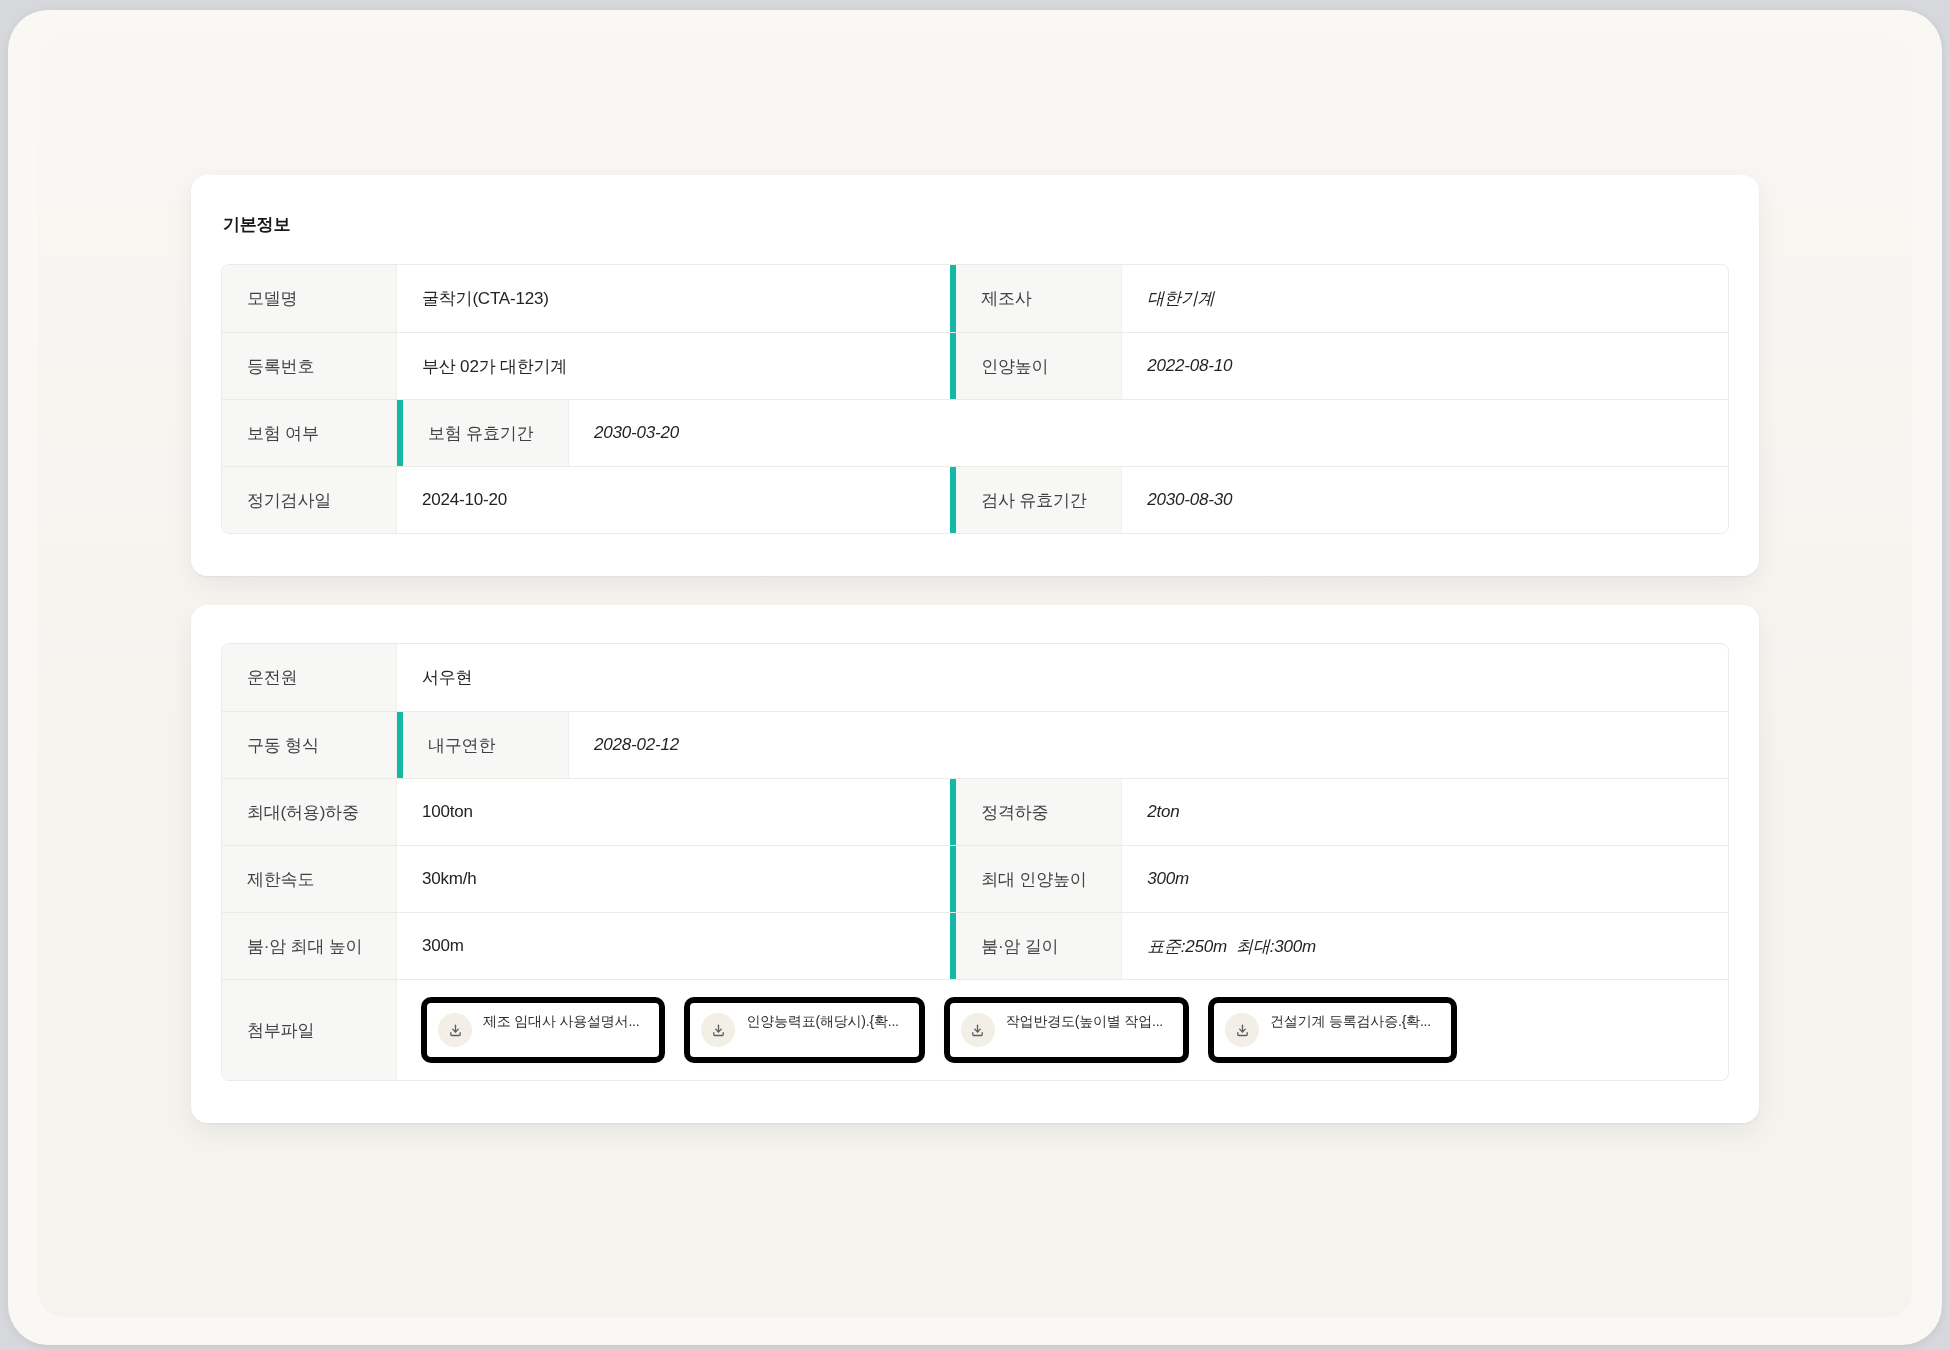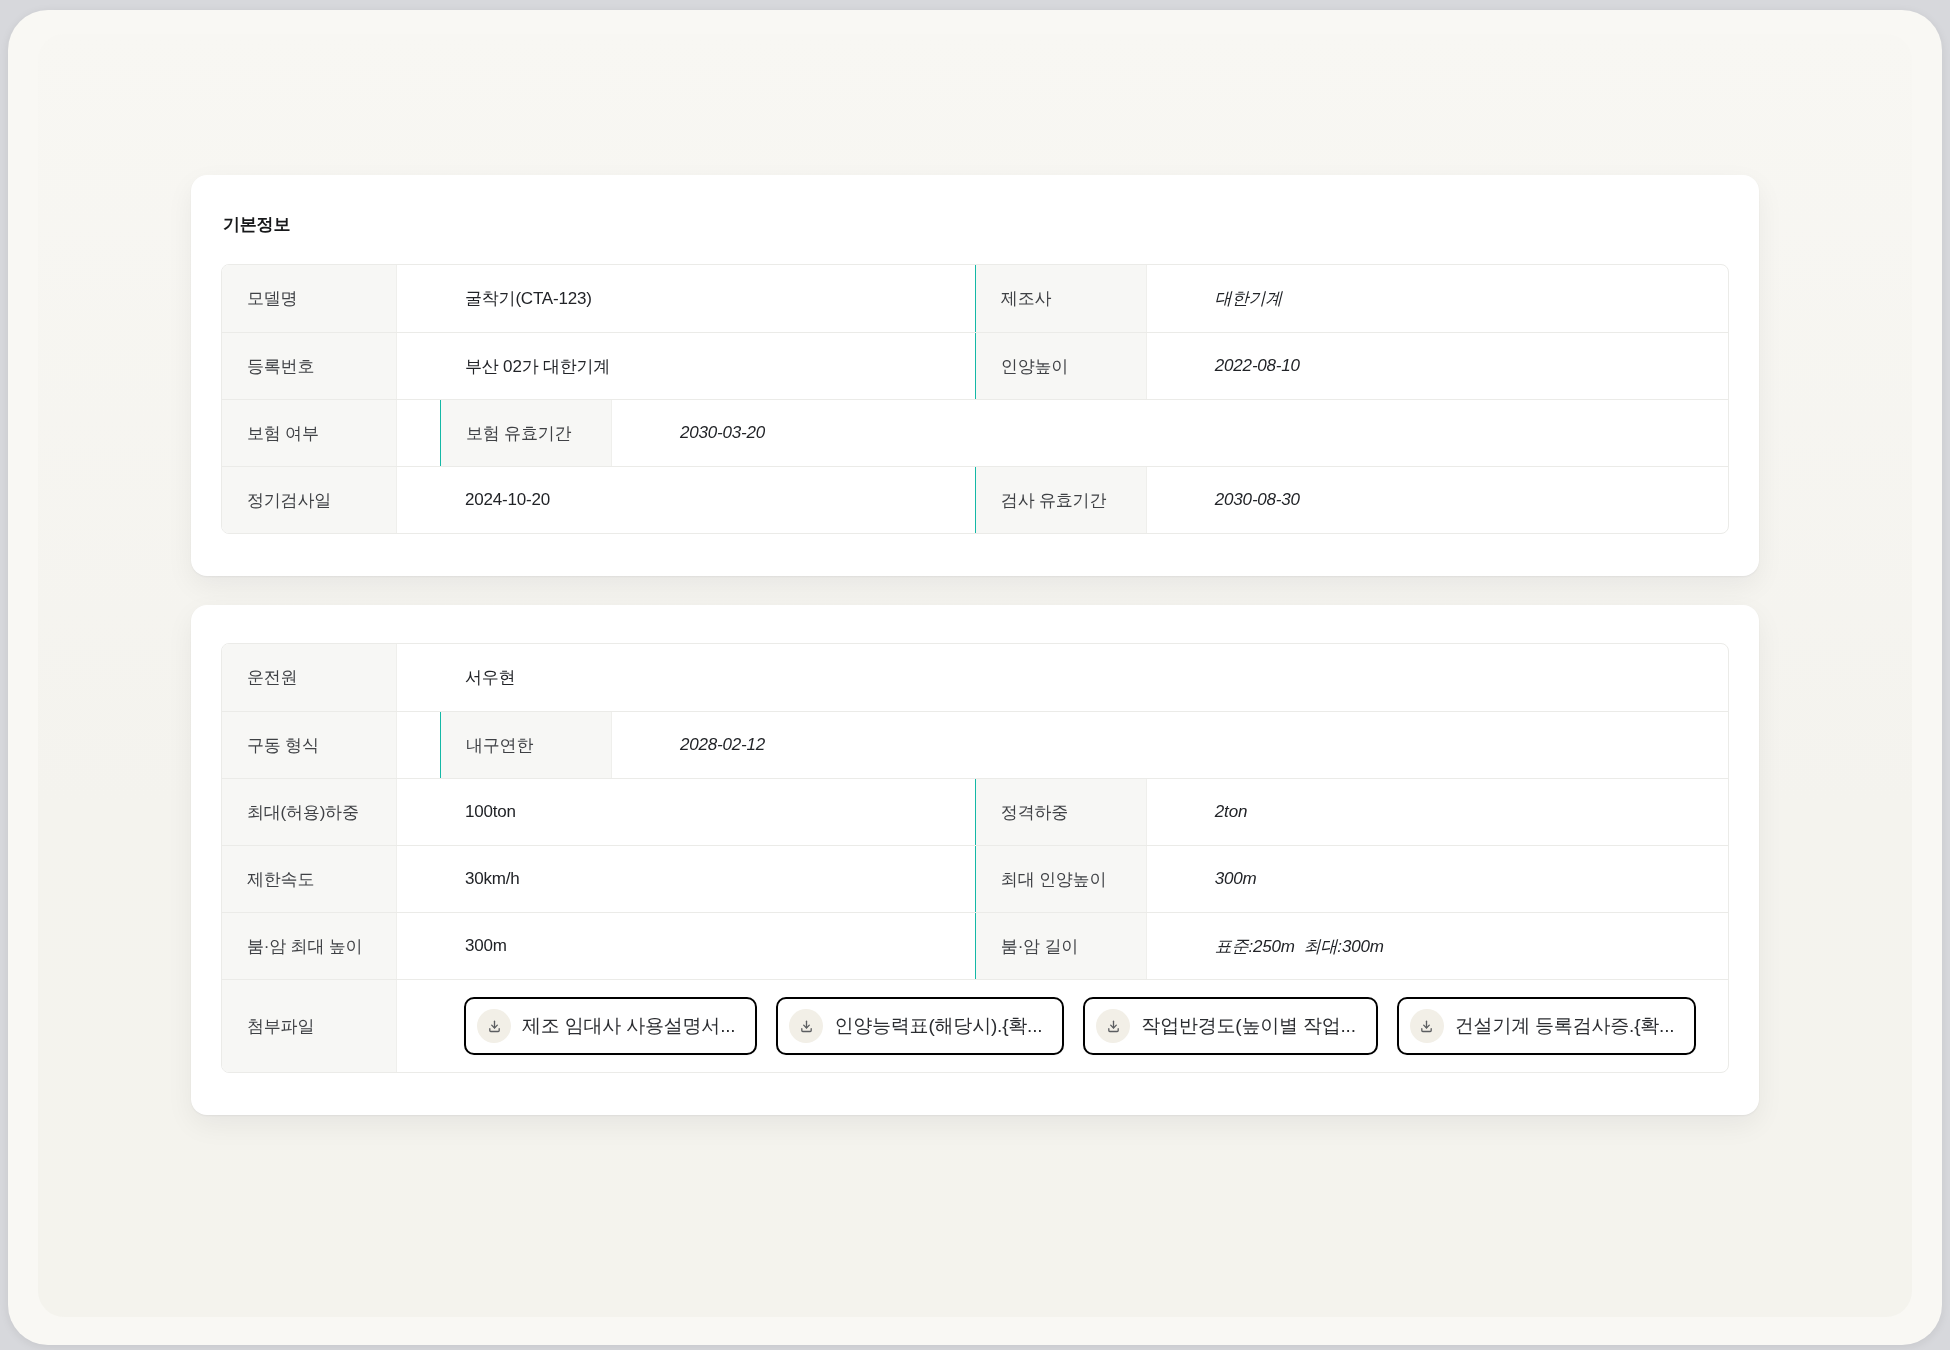--- a/index.html
+++ b/index.html
@@ -48,57 +48,56 @@
   }
   .tbl{
     border:1px solid var(--tbl-border);
     border-radius:8px;
     overflow:hidden;
     background:#fff;
   }
   .trow{
     display:flex; min-height:67px;
     border-top:1px solid var(--tbl-border);
-    gap:43px;
   }
   .trow:first-child{border-top:none;}
   .cell{
     display:flex; align-items:center;
     font-size:17px; letter-spacing:-.2px;
     padding:10px 14px 10px 25px;
   }
   .cell-label{
     flex:0 0 175px; width:175px;
     background:var(--label-bg);
     border-right:1px solid #efefec;
     color:var(--label-text); font-weight:500;
   }
   .cell-label.second{
     flex:0 0 172px; width:172px;
-    border-left:1px solid #14b8a6;
+    border-left:6px solid #14b8a6;
   }
   .cell-value{
     color:var(--value-text); white-space:pre-wrap;
   }
   .cell-v1{flex:548 1 0;}
   .cell-v2{flex:604 1 0;font-style:italic;}
   .cell-vfull{flex:1 1 auto;}
   .trow-attach{min-height:92px;}
   .attach-wrap{
     display:flex; align-items:center; flex-wrap:wrap;
     gap:19px; padding:17px 14px 17px 24px; flex:1 1 auto;
   }
   .file-btn{
-    display:flex; align-items:center; gap:11px;
+    display:flex; gap:11px;
     background:#fff;
-    border:2px solid #000000;
+    border:6px solid #000000;
     border-radius:10px;
     padding:10px 20px 10px 11px;
     font-family:inherit;
-    font-size:19px; letter-spacing:-.2px; color:#2b2d31;
+    font-size:14px; letter-spacing:-.2px; color:#2b2d31;
     box-shadow:0 1px 2px rgba(0,0,0,.03);
     cursor:pointer; white-space:nowrap;
   }
   .file-icon{
     width:34px; height:34px; flex:0 0 34px;
     border-radius:50%;
     background:var(--icon-bg);
     display:flex; align-items:center; justify-content:center;
   }
 </style>

